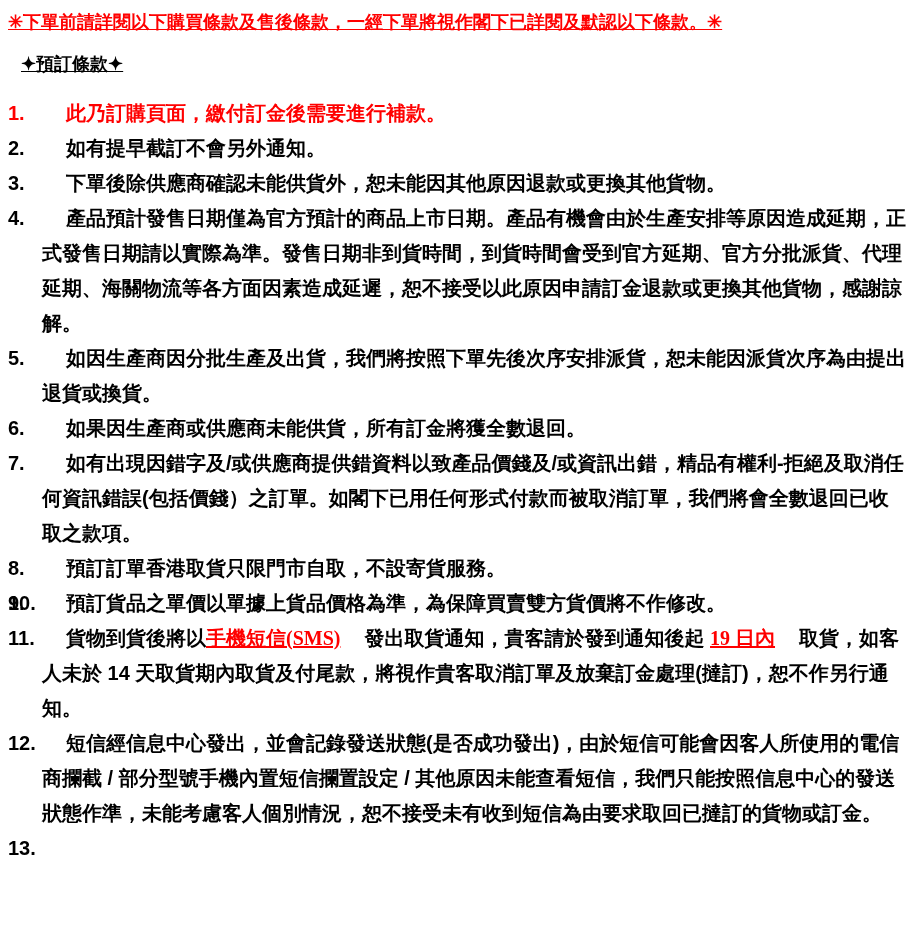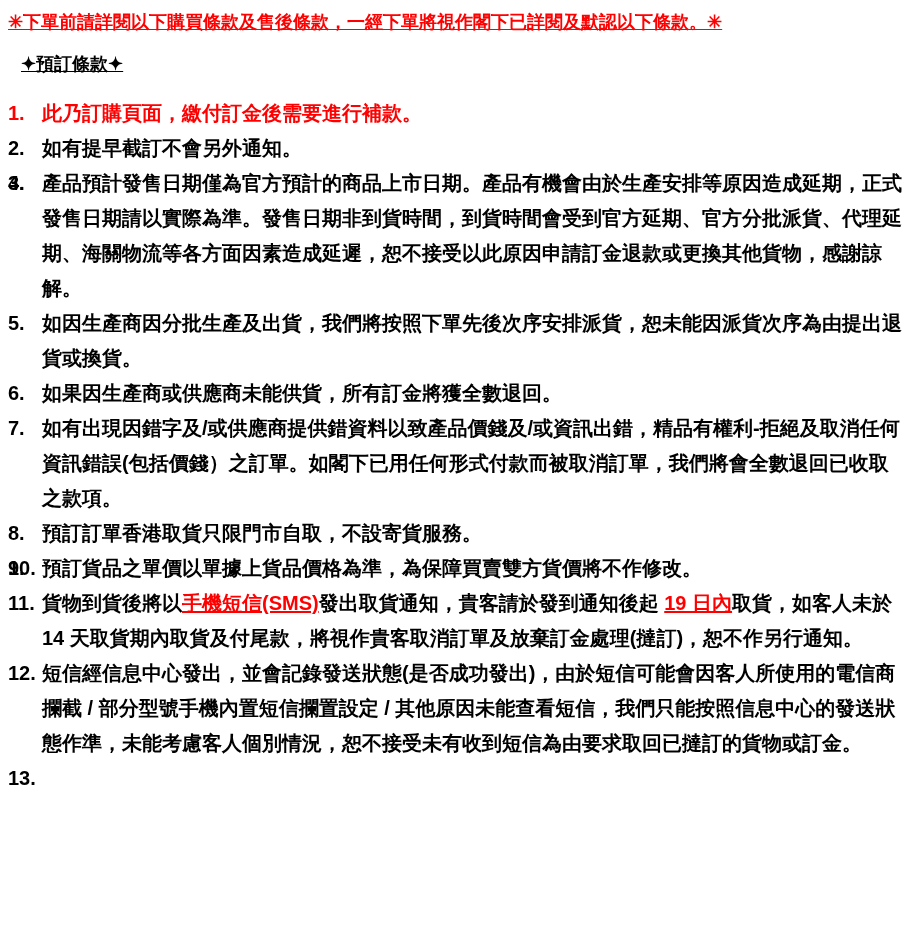--- a/index.html
+++ b/index.html
@@ -45,44 +45,45 @@
     padding-left:34px;
     font-size:20px;
     line-height:35px;
     color:var(--black);
   }
   .term-num{
     position:absolute;
     left:0;
     top:0;
   }
-  .seg-normal{ color:inherit; }
+  .seg-normal{ color:inherit;margin-left:24px; }
   .seg-red-underline{
     color:var(--red);
     text-decoration:underline;
+    font-family:Liberation Serif, serif;
   }
   a.seg-link{
     color:var(--blue);
     text-decoration:underline;
     cursor:pointer;
     font-weight:bold;
   }
 </style>
 </head>
 <body>
 
 <div class="page">
   <p class="doc-title">✳下單前請詳閱以下購買條款及售後條款，一經下單將視作閣下已詳閱及默認以下條款。✳</p>
 
   <p class="section-header">✦預訂條款✦</p>
 
   <ol class="terms-list">
       <li class="term-item" style="color: rgb(255, 0, 0);"><span class="term-num">1.</span><span class="term-content"><span class="seg-normal">此乃訂購頁面，繳付訂金後需要進行補款。</span></span></li>
       <li class="term-item"><span class="term-num">2.</span><span class="term-content"><span class="seg-normal">如有提早截訂不會另外通知。</span></span></li>
-      <li class="term-item"><span class="term-num">3.</span></li>
+      <li class="term-item"><span class="term-num">3.</span><span class="term-content"><span class="seg-normal">下單後除供應商確認未能供貨外，恕未能因其他原因退款或更換其他貨物。</span></span></li>
       <li class="term-item"><span class="term-num">4.</span><span class="term-content"><span class="seg-normal">產品預計發售日期僅為官方預計的商品上市日期。產品有機會由於生產安排等原因造成延期，正式發售日期請以實際為準。發售日期非到貨時間，到貨時間會受到官方延期、官方分批派貨、代理延期、海關物流等各方面因素造成延遲，恕不接受以此原因申請訂金退款或更換其他貨物，感謝諒解。</span></span></li>
       <li class="term-item"><span class="term-num">5.</span><span class="term-content"><span class="seg-normal">如因生產商因分批生產及出貨，我們將按照下單先後次序安排派貨，恕未能因派貨次序為由提出退貨或換貨。</span></span></li>
       <li class="term-item"><span class="term-num">6.</span><span class="term-content"><span class="seg-normal">如果因生產商或供應商未能供貨，所有訂金將獲全數退回。</span></span></li>
       <li class="term-item"><span class="term-num">7.</span><span class="term-content"><span class="seg-normal">如有出現因錯字及/或供應商提供錯資料以致產品價錢及/或資訊出錯，精品有權利-拒絕及取消任何資訊錯誤(包括價錢）之訂單。如閣下已用任何形式付款而被取消訂單，我們將會全數退回已收取之款項。</span></span></li>
       <li class="term-item"><span class="term-num">8.</span><span class="term-content"><span class="seg-normal">預訂訂單香港取貨只限門市自取，不設寄貨服務。</span></span></li>
       <li class="term-item"><span class="term-num">9.</span></li>
       <li class="term-item"><span class="term-num">10.</span><span class="term-content"><span class="seg-normal">預訂貨品之單價以單據上貨品價格為準，為保障買賣雙方貨價將不作修改。</span></span></li>
       <li class="term-item"><span class="term-num">11.</span><span class="term-content"><span class="seg-normal">貨物到貨後將以</span><span class="seg-red-underline">手機短信(SMS)</span><span class="seg-normal">發出取貨通知，貴客請於發到通知後起 </span><span class="seg-red-underline">19 日內</span><span class="seg-normal">取貨，如客人未於 14 天取貨期內取貨及付尾款，將視作貴客取消訂單及放棄訂金處理(撻訂)，恕不作另行通知。</span></span></li>
       <li class="term-item"><span class="term-num">12.</span><span class="term-content"><span class="seg-normal">短信經信息中心發出，並會記錄發送狀態(是否成功發出)，由於短信可能會因客人所使用的電信商攔截 / 部分型號手機內置短信攔置設定 / 其他原因未能查看短信，我們只能按照信息中心的發送狀態作準，未能考慮客人個別情況，恕不接受未有收到短信為由要求取回已撻訂的貨物或訂金。</span></span></li>
       <li class="term-item"><span class="term-num">13.</span></li>

